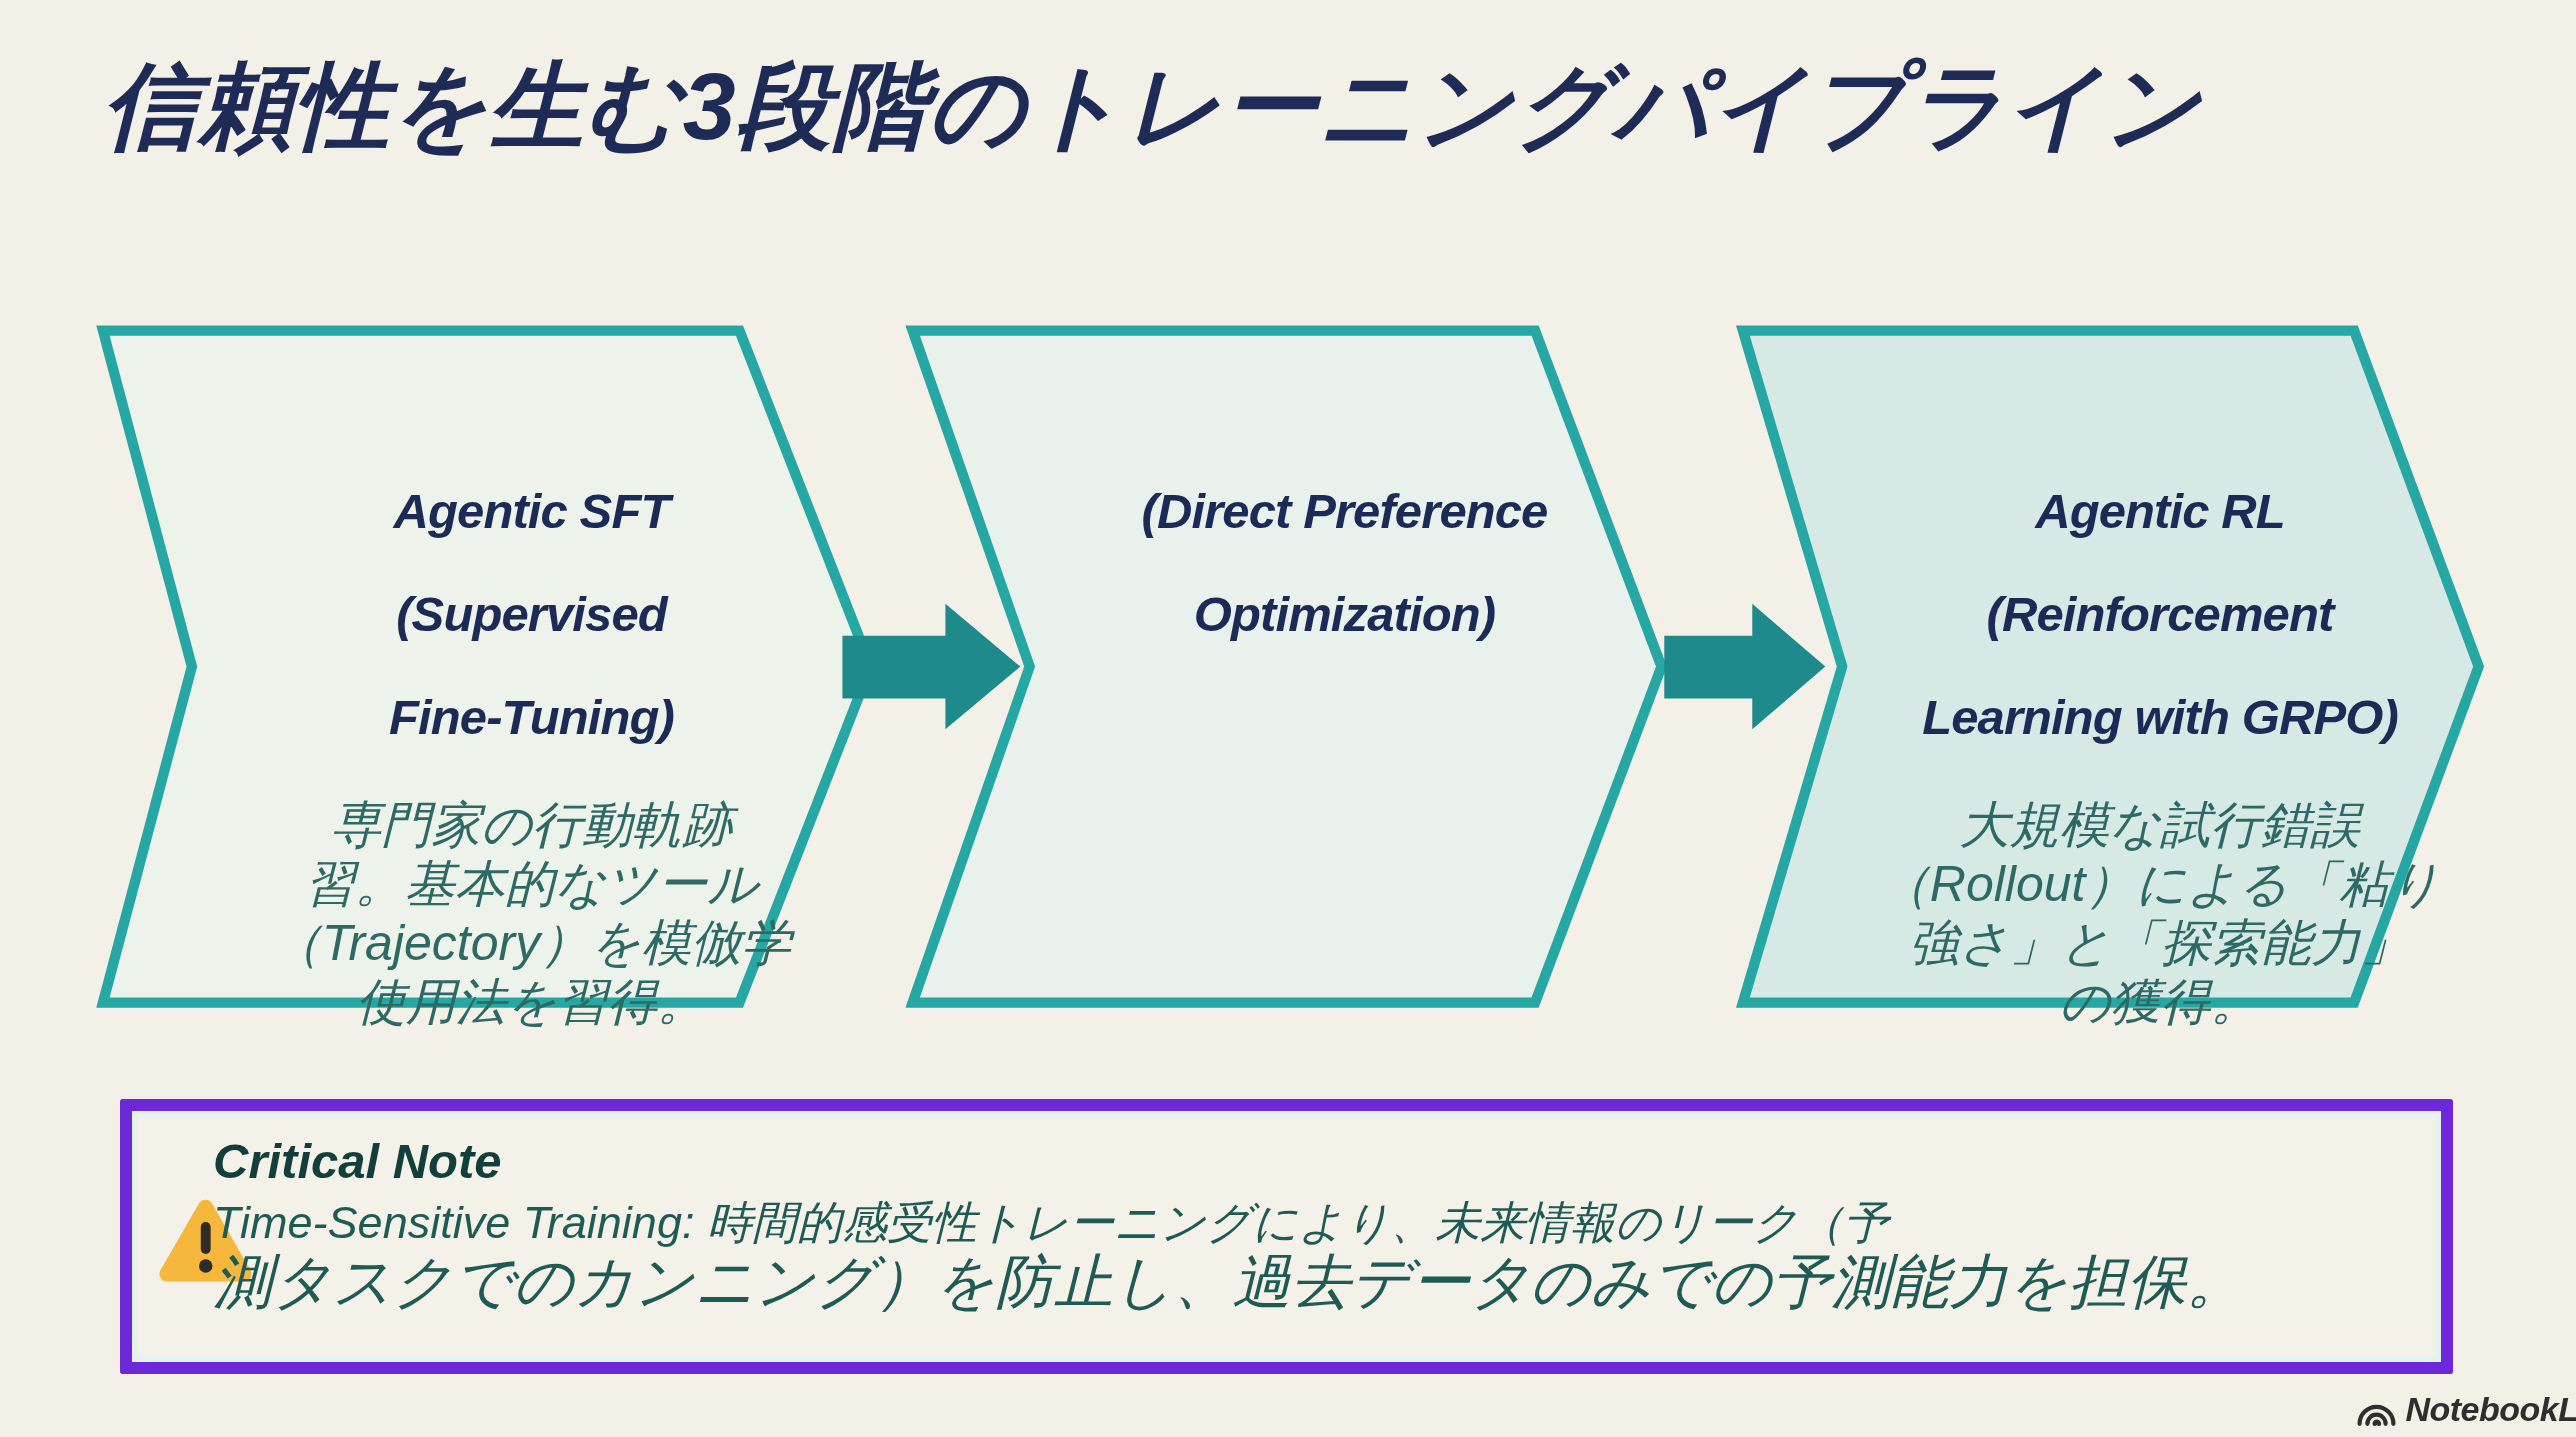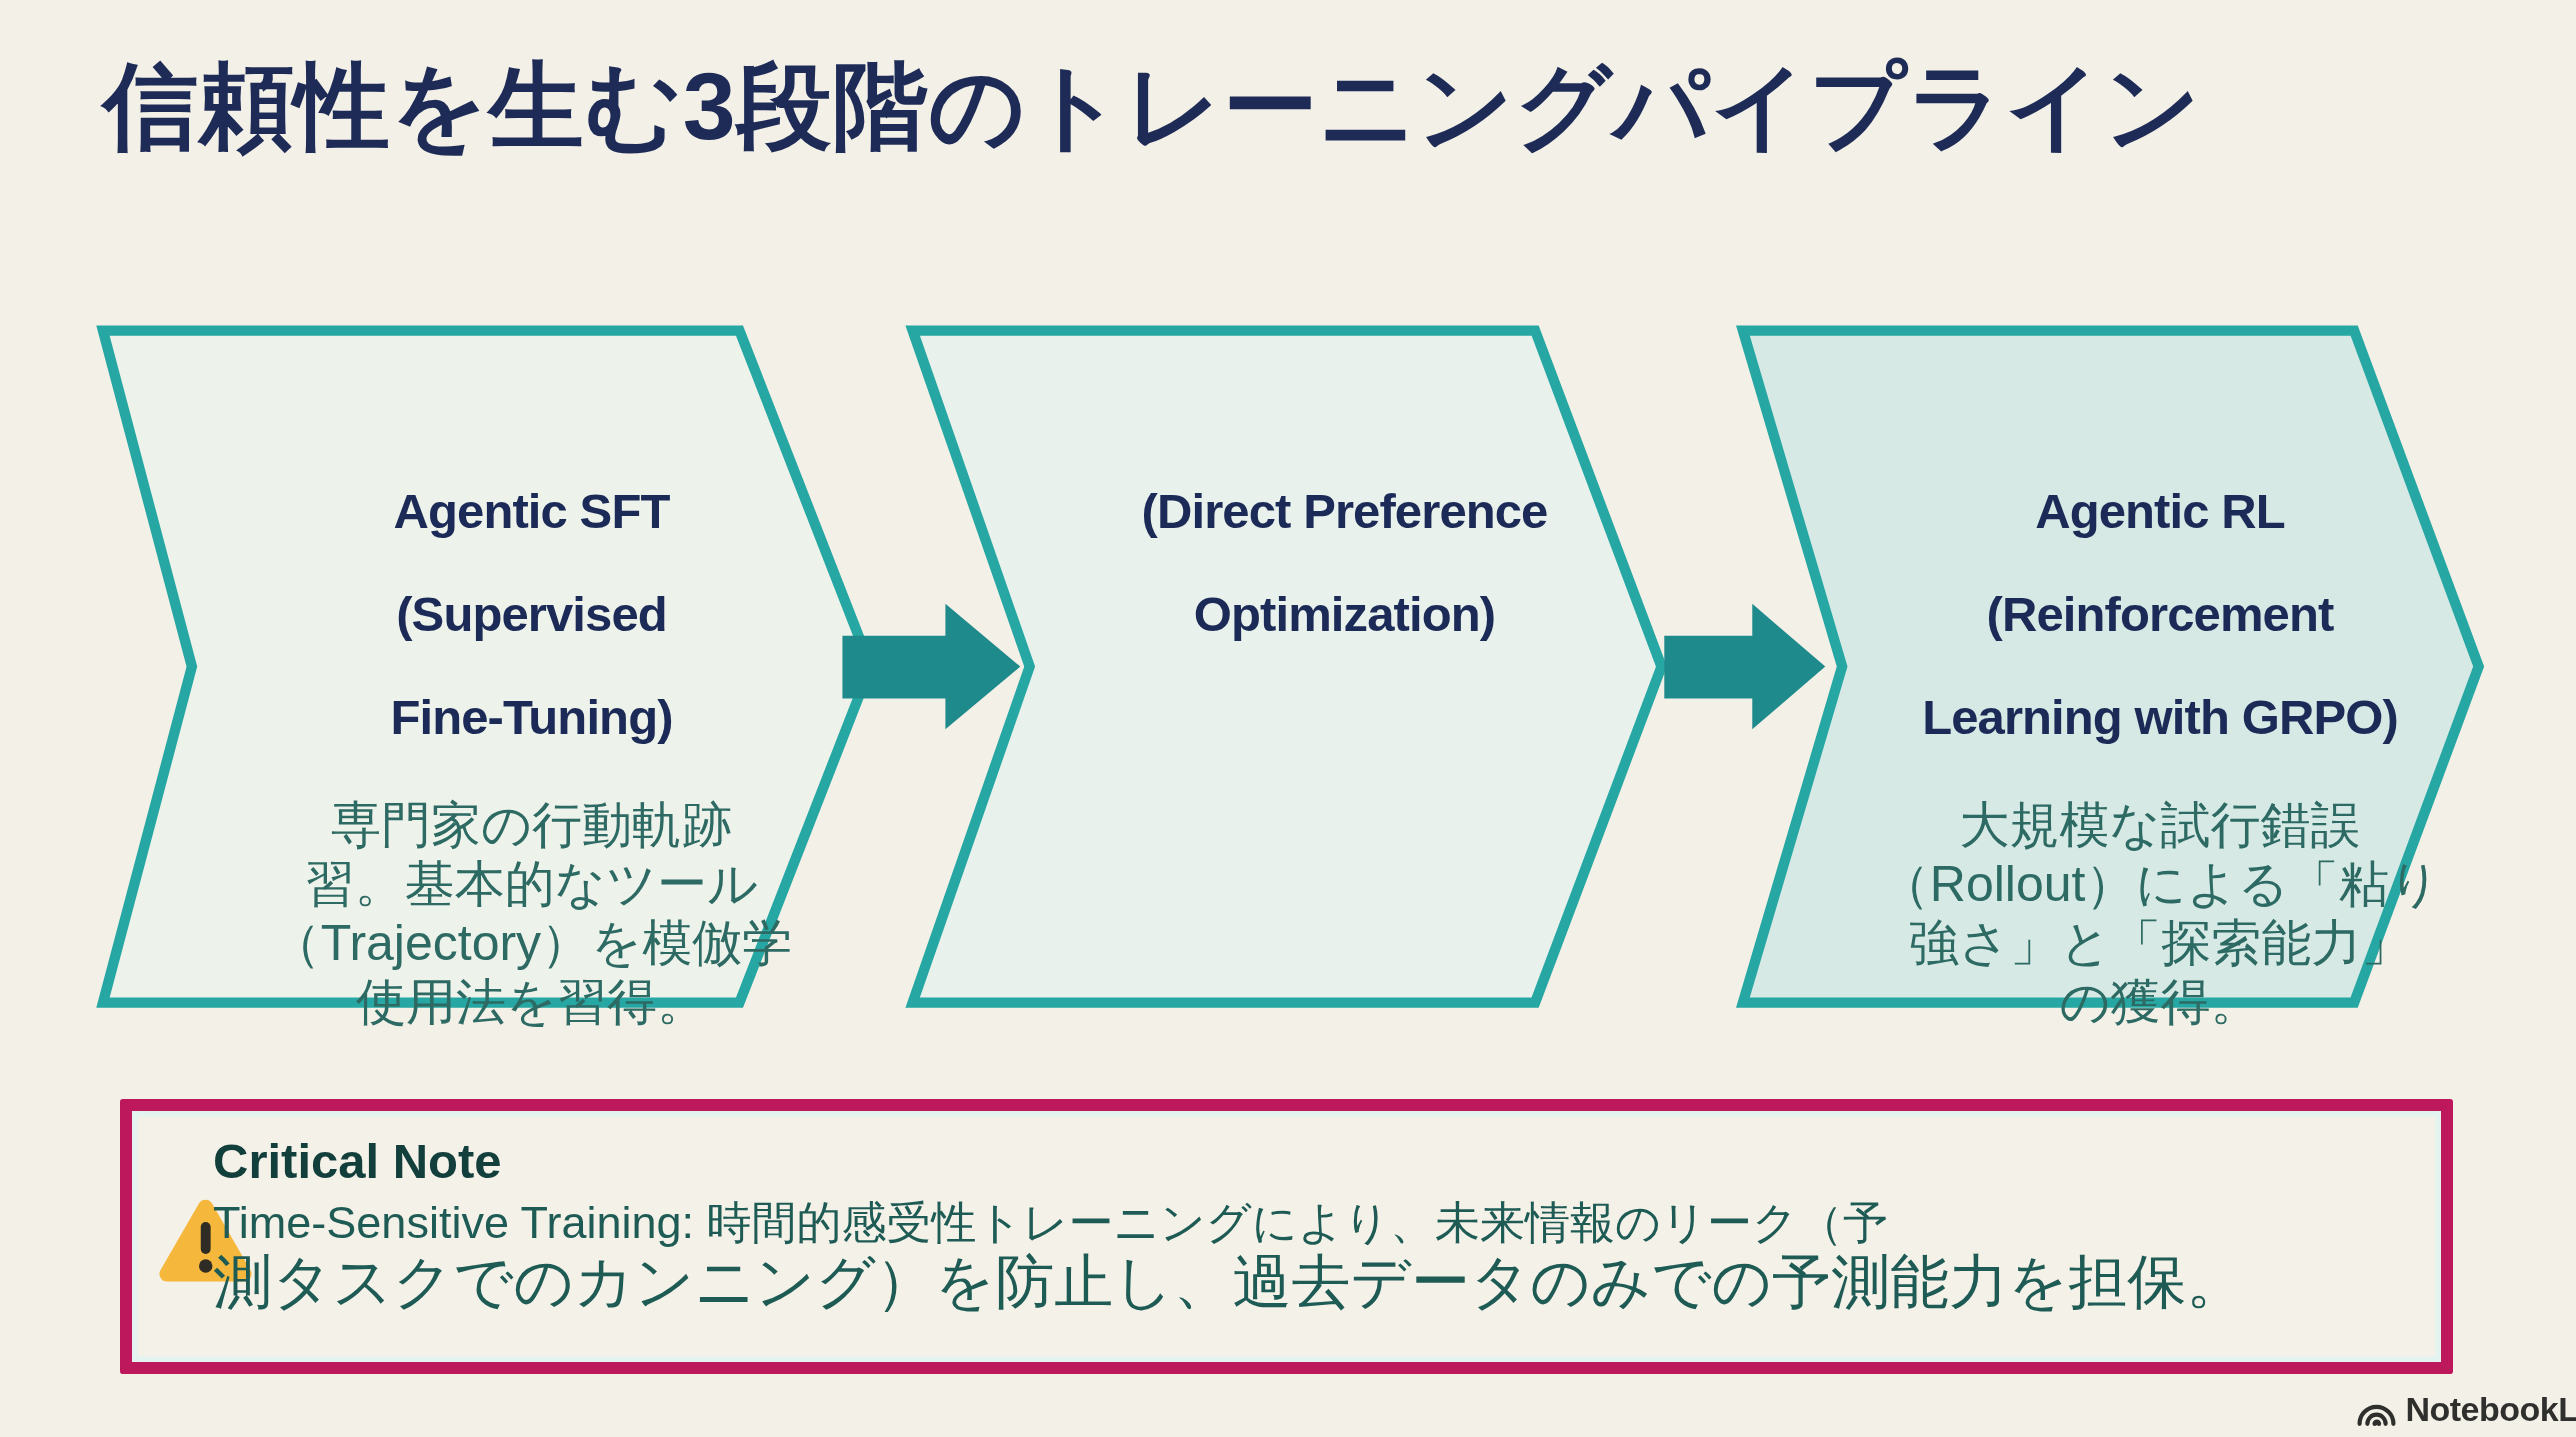--- a/index.html
+++ b/index.html
@@ -2,21 +2,21 @@
 <html style="font-size:15px"><head>
 <meta charset="utf-8">
 <style>
   html,body{margin:0;padding:0;}
   body{
     width:2576px;height:1438px;
     background:#f3f0e7;
     font-family:"Liberation Sans","DejaVu Sans",sans-serif;
     overflow:hidden;
   }
-  .stage{position:relative;width:2576px;height:1438px;}
+  .stage{position:relative;width:2576px;height:1438px;font-style:italic;}
 
   .page-title{
     position:absolute;left:103px;top:49px;width:2340px;
     font-size:95px;font-weight:bold;color:#1d2b56;
     letter-spacing:0.9px;line-height:1.2;
   }
 
   .shapes{position:absolute;left:0;top:0;width:2576px;height:1438px;}
 
   .stage-text{
@@ -32,21 +32,21 @@
   .stage-text .b-line{
     font-size:50px;color:#2d6a63;line-height:59px;font-weight:500;
   }
   .stage-text-1{left:204px;width:655px;}
   .stage-text-2{left:1017px;width:655px;}
   .stage-text-3{left:1823px;width:674px;}
 
   .note-box{
     position:absolute;left:120px;top:1099px;width:2333px;height:275px;
     box-sizing:border-box;
-    border:12px solid #be185d;border-radius:2.8px;
+    border:12px solid #6d28d9;border-radius:2.8px;
     background:#f4f1e8;
     box-shadow:inset 0 0 0 5.6px #e3f3ef;
   }
   .note-heading{
     position:absolute;left:81px;top:20.6px;
     font-size:49px;font-weight:bold;color:#123e3b;line-height:58px;
   }
   .note-line-1{
     position:absolute;left:81px;top:81px;
     font-size:45px;color:#1e5b55;line-height:61px;font-weight:500;text-align:right;

